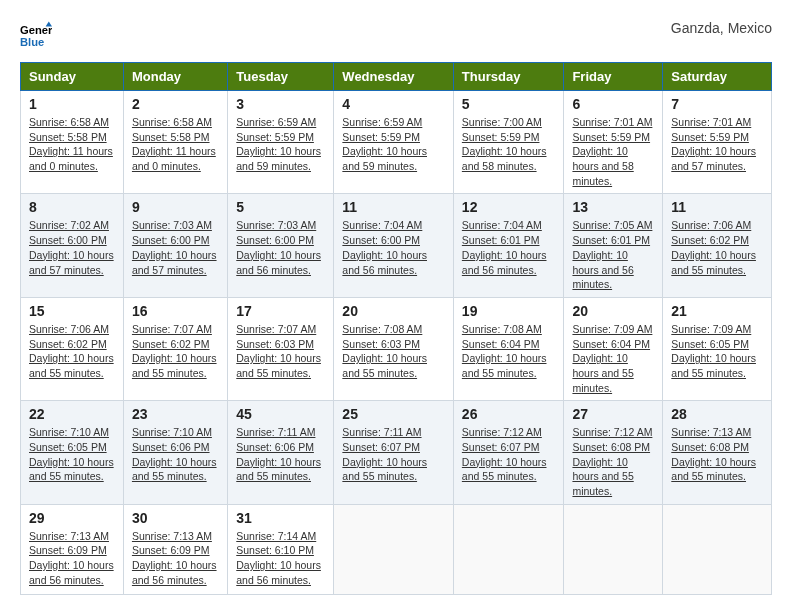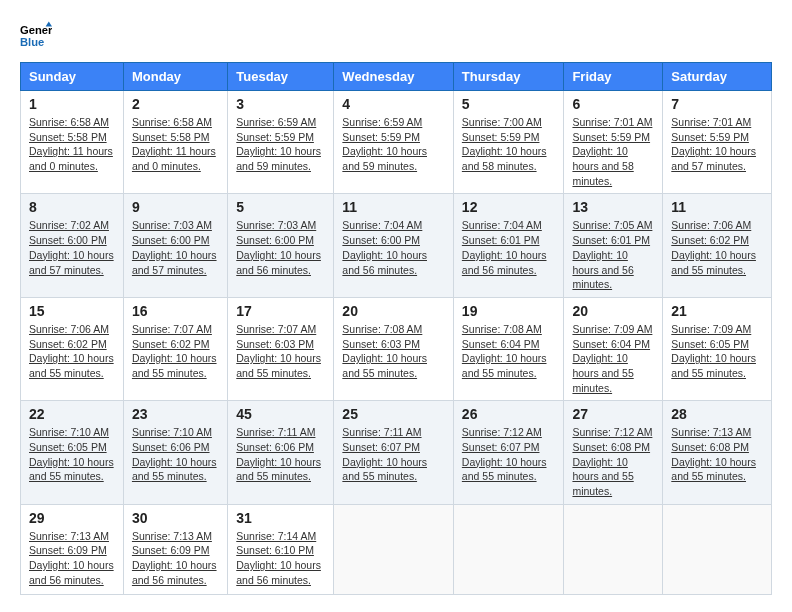--- a/index.html
+++ b/index.html
@@ -36,21 +36,21 @@
     .location {
       font-size: 14px;
       color: #444;
     }
     table {
       width: 100%;
       border-collapse: collapse;
       font-size: 11px;
     }
     thead tr {
-      background: #3b82f6;
+      background: #4d7c0f;
       color: #fff;
     }
     thead th {
       padding: 6px 8px;
       text-align: left;
       font-size: 13px;
       font-weight: bold;
       border: 1px solid #1a6bb5;
     }
     tbody tr {
@@ -90,20 +90,21 @@
 
 <div class="header-area">
   <div class="logo">
     <svg class="logo-icon" viewBox="0 0 40 40">
       <text x="0" y="18" font-size="14" font-weight="bold" font-family="Arial" fill="#000">General</text>
       <text x="0" y="32" font-size="14" font-weight="bold" font-family="Arial" fill="#1a6bb5">Blue</text>
       <polygon points="32,8 40,8 36,2" fill="#1a6bb5"></polygon>
     </svg>
   </div>
   <div class="title-area">
+    <div class="location">Ganzda, Mexico</div>
   </div>
 </div>
 
 <table>
   <thead>
     <tr>
       <th>Sunday</th>
       <th>Monday</th>
       <th>Tuesday</th>
       <th>Wednesday</th>

